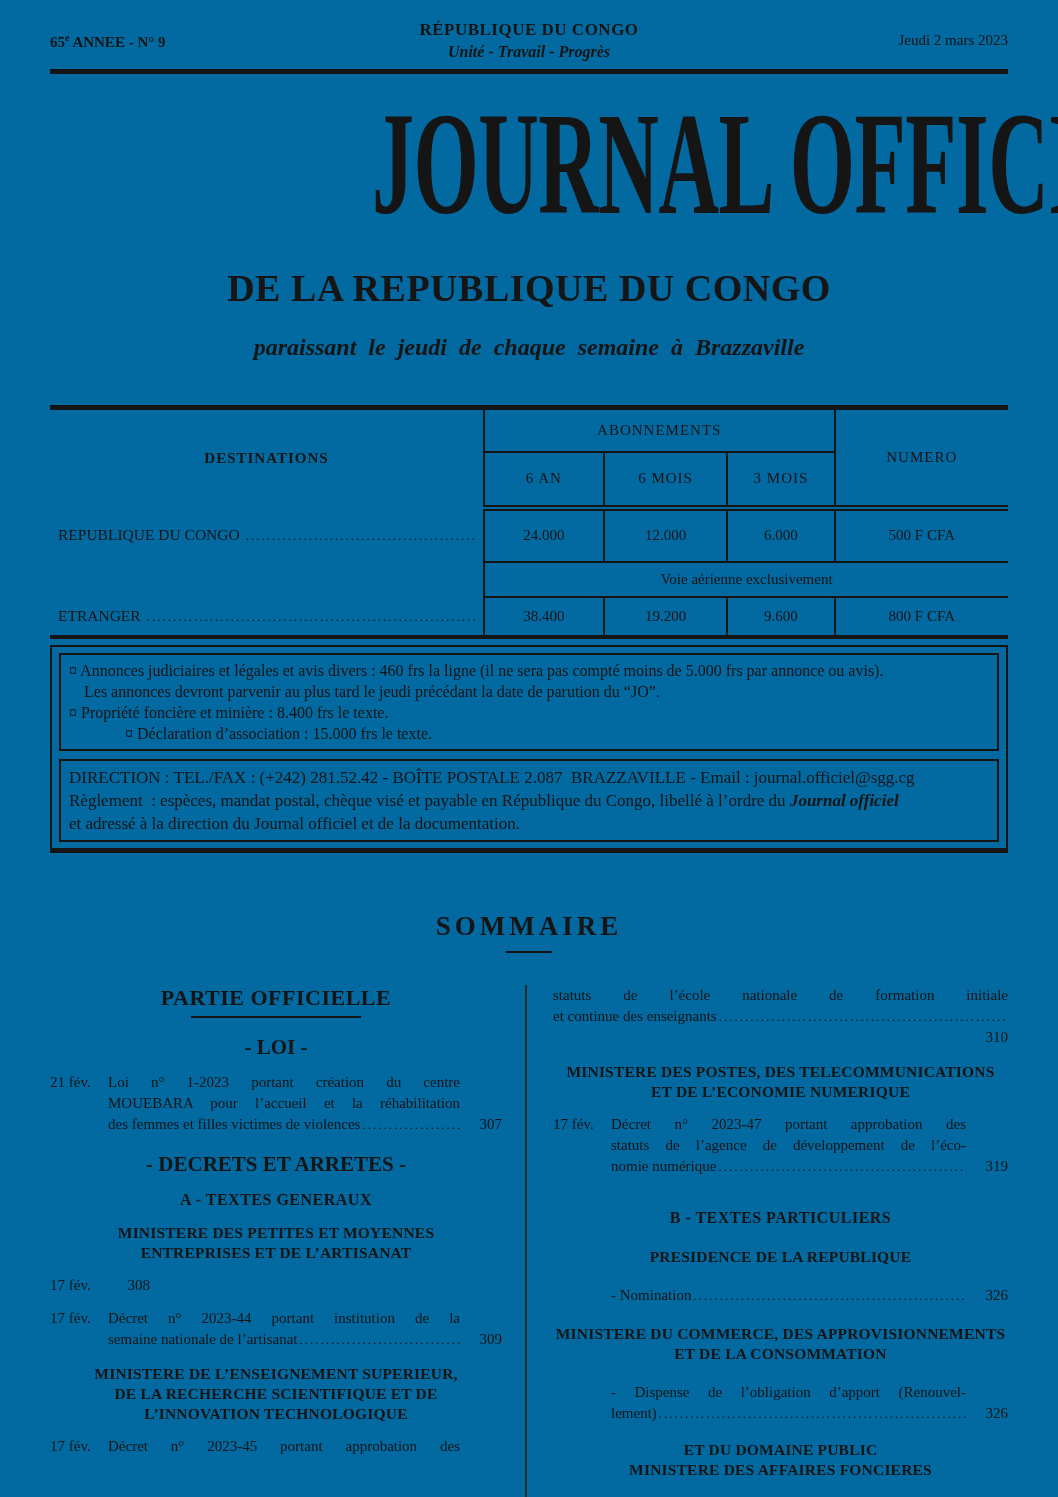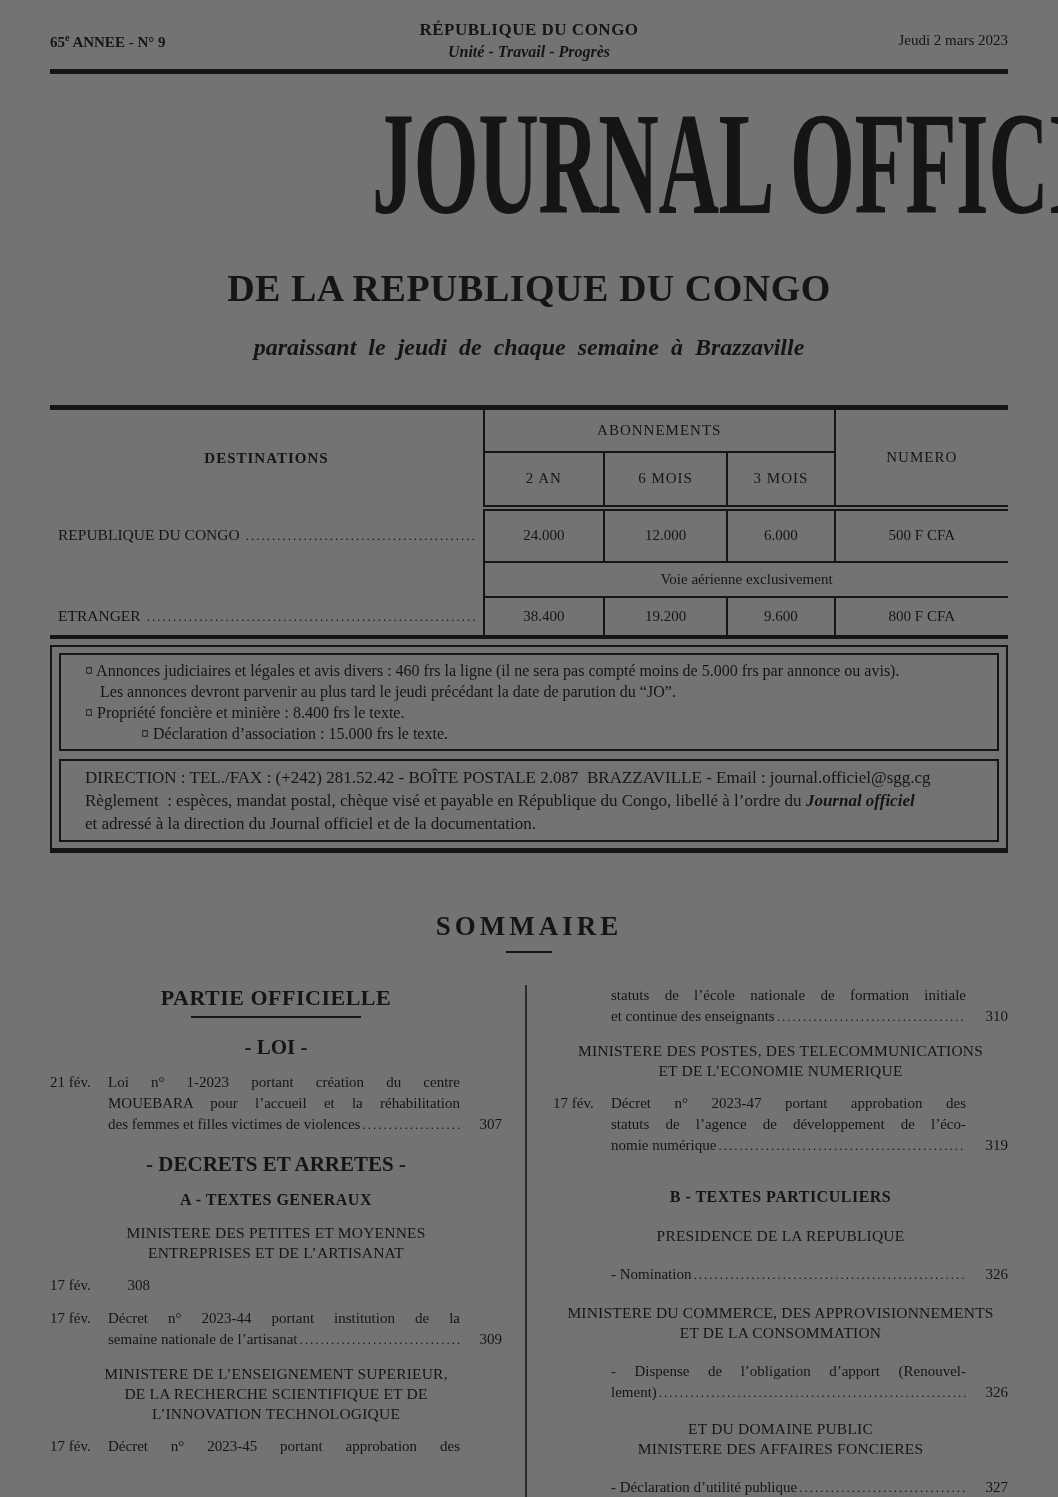--- a/index.html
+++ b/index.html
@@ -1,16 +1,16 @@
 <!DOCTYPE html>
 <html><head>
 <meta charset="utf-8">
 <style>
   html,body{margin:0;padding:0;background:#888;}
-  .page{width:1058px;height:1497px;margin:0 auto;background:#737373;color:#151515;
+  .page{width:1058px;height:1497px;margin:0 auto;background:#0369a1;color:#151515;
         font-family:"Liberation Serif",serif;position:relative;overflow:hidden;}
   .inner{padding:20px 50px 0 50px;}
 
   
   .mast{display:flex;justify-content:space-between;align-items:flex-start;}
   .mast-left{width:230px;font-weight:bold;font-size:15px;padding-top:12px;white-space:nowrap;}
   .mast-left sup{font-size:10px;}
   .mast-center{text-align:center;flex:1;}
   .mast-rep{font-weight:bold;font-size:17px;letter-spacing:.5px;}
   .mast-motto{font-weight:bold;font-style:italic;font-size:16px;margin-top:3px;}
@@ -34,41 +34,41 @@
   .br{border-right:2px solid #151515;}
   .bb{border-bottom:2px solid #151515;}
   .dbl{border-bottom:6px double #151515;}
   .dcell{display:flex;align-items:baseline;font-size:15.5px;white-space:nowrap;}
   .dcell .dots{flex:1;overflow:hidden;white-space:nowrap;letter-spacing:2px;padding-left:6px;font-size:13px;}
   .val{text-align:center;font-size:16px;}
   .airnote{text-align:center;font-size:15.5px;}
 
   
   .notice-outer{margin-top:6px;border:2px solid #151515;border-bottom:5px solid #151515;padding:6px 7px;}
-  .nbox{border:2px solid #151515;padding:5px 24px;font-size:16px;line-height:21px;}
+  .nbox{border:2px solid #151515;padding:5px 8px;font-size:16px;line-height:21px;}
   .nbox + .nbox{margin-top:8px;}
   .n-l2{padding-left:15px;}
   .n-l3{display:flex;flex-direction:column;}
   .n-l3 .n3b{margin-left:56px;}
   .dirbox{font-size:17px;line-height:23px;}
   .jo-bold{font-weight:bold;font-style:italic;}
 
   
   .som-head{margin-top:58px;text-align:center;font-weight:bold;font-size:27px;letter-spacing:4px;}
   .som-rule{width:46px;height:2px;background:#151515;margin:9px auto 0;}
   .cols{display:flex;margin-top:32px;align-items:stretch;}
   .colL{width:452px;flex:none;}
   .divider{width:2px;background:#2b2b2b;margin-left:23px;flex:none;}
   .colR{flex:1;padding-left:26px;min-width:0;}
 
   .part{text-align:center;font-weight:bold;font-size:22px;letter-spacing:.5px;}
   .part-rule{width:170px;height:2px;background:#151515;margin:5px auto 0;}
   .sub{margin-top:17px;text-align:center;font-weight:bold;font-size:21px;}
   .sub2{margin-top:14px;text-align:center;font-weight:bold;font-size:16px;letter-spacing:.5px;}
-  .ministry{margin-top:14px;text-align:center;font-weight:normal;font-size:15.5px;line-height:20px;letter-spacing:.2px;}
+  .ministry{margin-top:14px;text-align:center;font-weight:bold;font-size:15.5px;line-height:20px;letter-spacing:.2px;}
   .entry{margin-top:12px;display:flex;font-size:15px;line-height:21px;}
   .edate{width:58px;flex:none;}
   .ebody{flex:1;min-width:0;}
   .epage{width:42px;flex:none;text-align:right;align-self:flex-end;}
   .line.j{text-align:justify;text-align-last:justify;}
   .lead{display:flex;align-items:baseline;}
   .lead .dots{flex:1;overflow:hidden;white-space:nowrap;letter-spacing:2px;font-size:13px;padding-left:2px;}
 </style>
 </head>
 <body>
@@ -100,21 +100,21 @@
           <col style="width:11.2%">
           <col style="width:18.1%">
       </colgroup>
       <tbody>
           <tr style="height:44px;">
         <td class="desth br" rowspan="2">DESTINATIONS</td>
         <td class="hc bb" colspan="3">ABONNEMENTS</td>
         <td class="hc bl dbl" rowspan="2">NUMERO</td>
       </tr>
       <tr style="height:56px;">
-        <td class="hc bl dbl">2 AN</td>
+        <td class="hc bl dbl">6 AN</td>
         <td class="hc bl dbl">6 MOIS</td>
         <td class="hc bl dbl">3 MOIS</td>
       </tr>
       <tr style="height:54px;">
         <td class="br">
           <div class="dcell">
                 <span>REPUBLIQUE DU CONGO</span>
                 <span class="dots">........................................................................................................</span>
               </div>
         </td>
@@ -218,21 +218,21 @@
             <div class="line j">Décret n° 2023-45 portant approbation des</div>
           </div>
           <div class="epage"></div>
         </div>
       </div>
 
       <div class="divider"></div>
 
       <div class="colR">
 
-        <div class="entry" style="margin-top:0;">
+        <div class="entry" style="margin-top:0;flex-direction:column;">
           <div class="edate"></div>
           <div class="ebody">
             <div class="line j">statuts de l’école nationale de formation initiale</div>
             <div class="line lead">
                 <span>et continue des enseignants</span>
                 <span class="dots">........................................................................................................</span>
               </div>
           </div>
           <div class="epage">310</div>
         </div>

